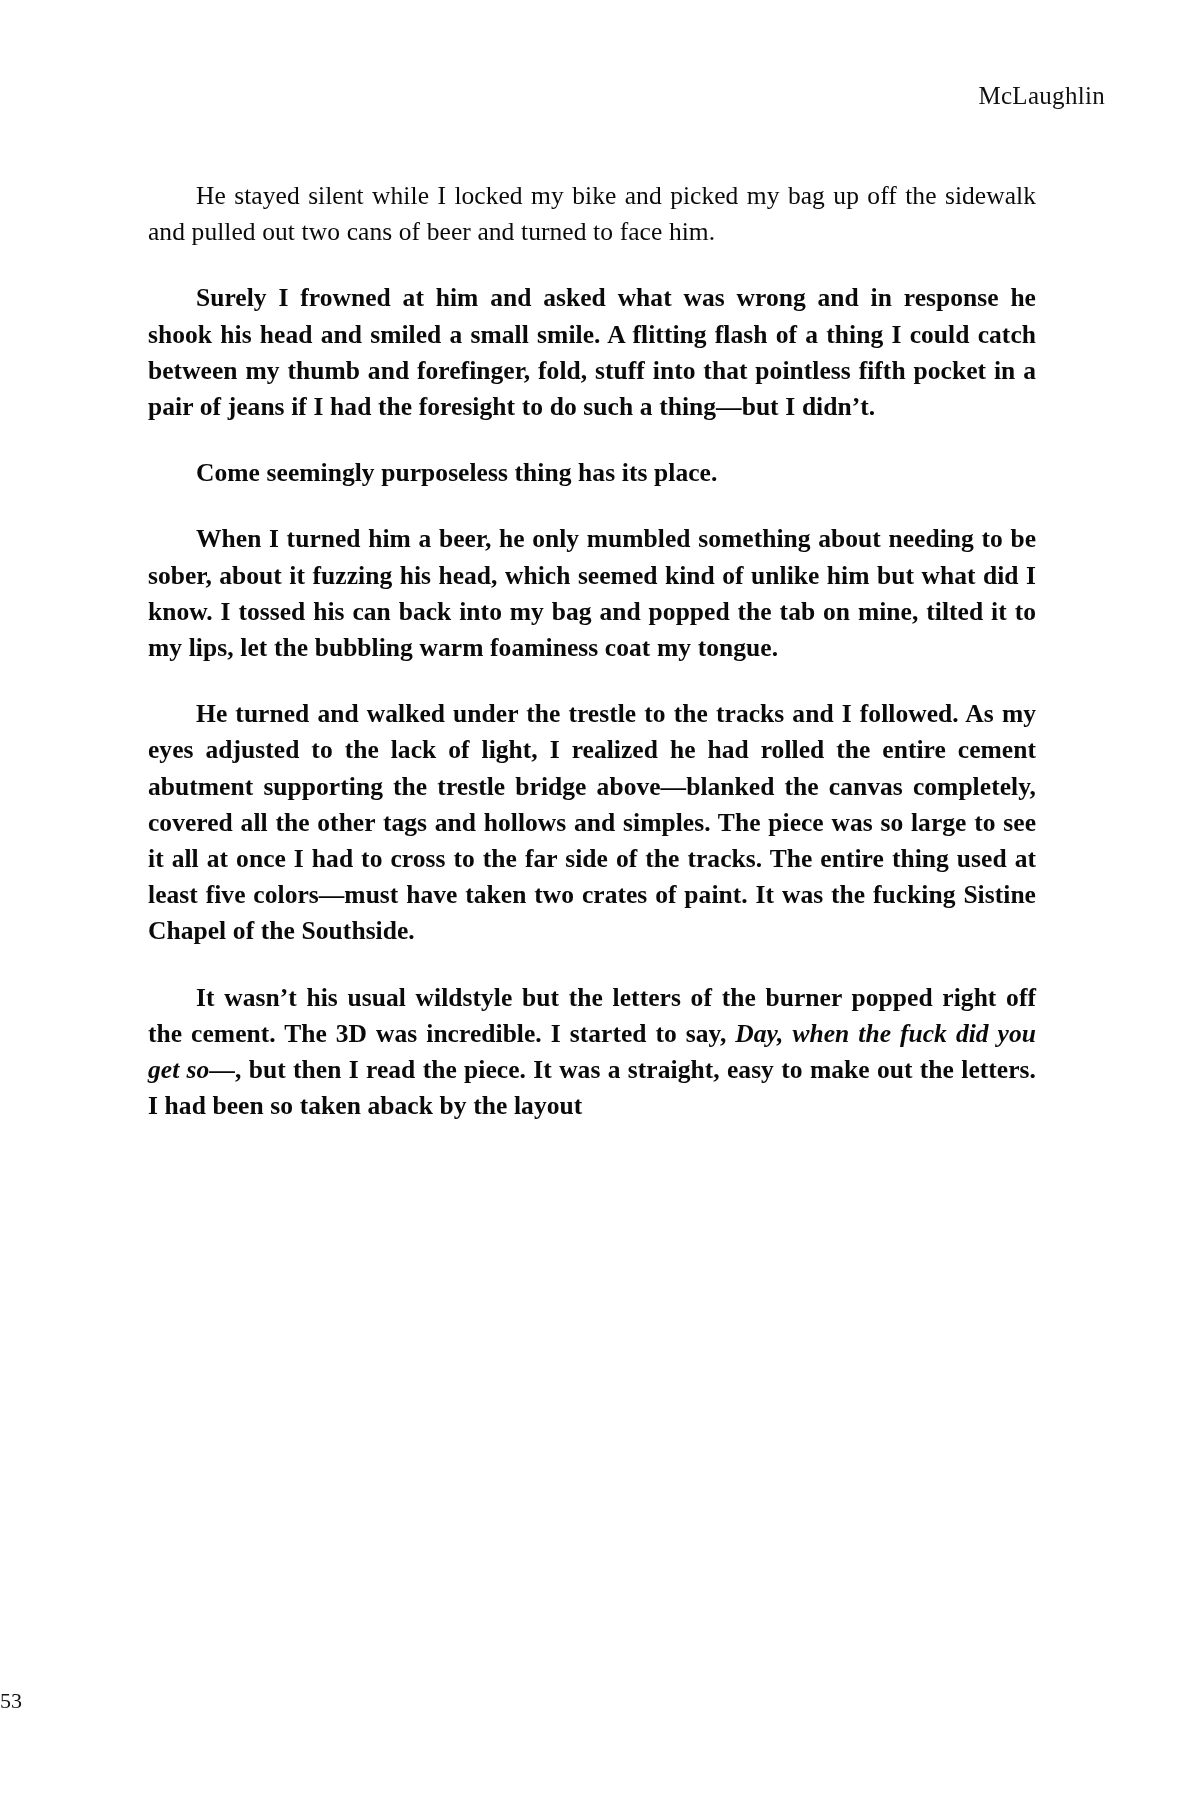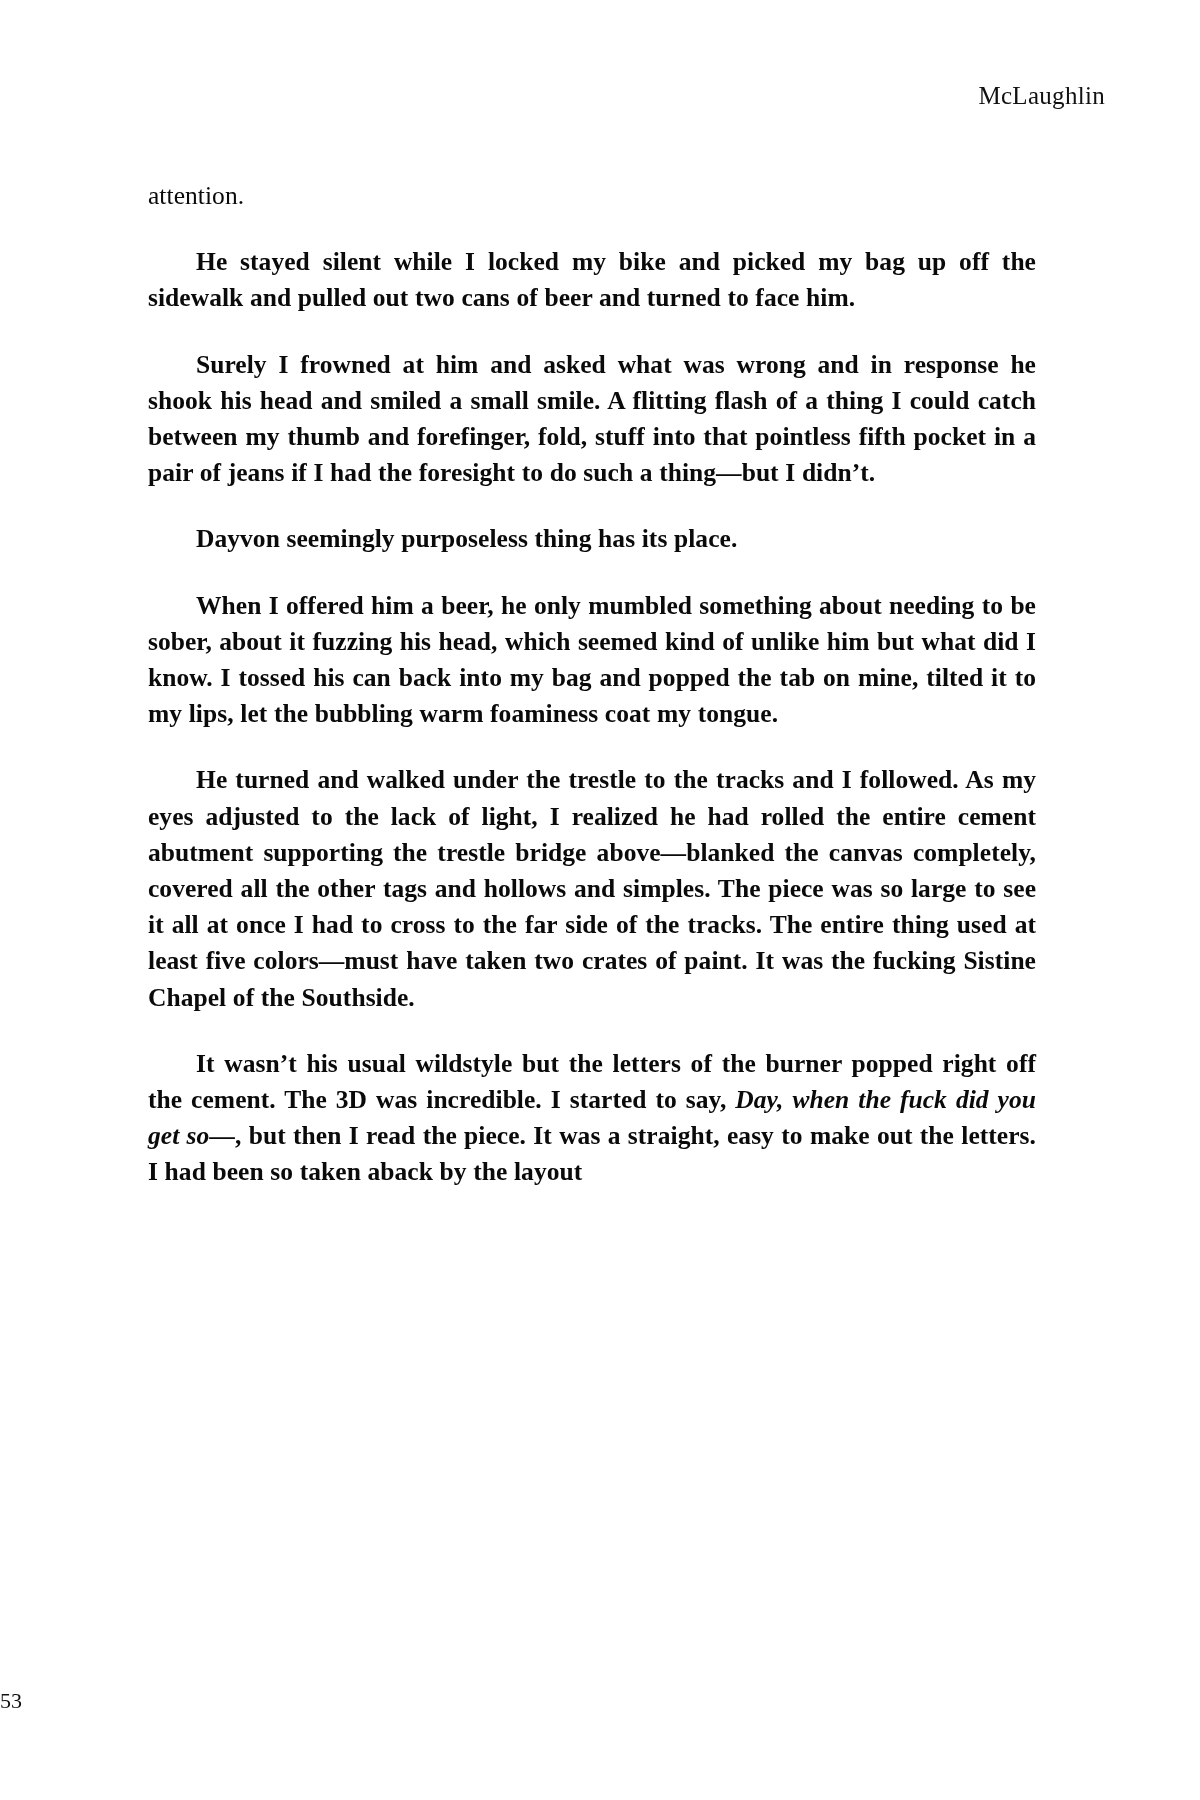--- a/index.html
+++ b/index.html
@@ -89,24 +89,23 @@
   }
 </style>
 </head>
 <body>
 
 <div id="page">
 
   <div class="running-head">McLaughlin</div>
 
   <div class="text-column">
-      <p class="para no-justify-last"><span>attention.</span></p>
       <p class="para indent no-justify-last"><span>He stayed silent while I locked my bike and picked my bag up off the sidewalk and pulled out two cans of beer and turned to face him.</span></p>
       <p class="para indent no-justify-last"><span>Surely I frowned at him and asked what was wrong and in response he shook his head and smiled a small smile. A flitting flash of a thing I could catch between my thumb and forefinger, fold, stuff into that pointless fifth pocket in a pair of jeans if I had the foresight to do such a thing—but I didn’t.</span></p>
-      <p class="para indent no-justify-last"><span>Dayvon seemingly purposeless thing has its place.</span></p>
-      <p class="para indent no-justify-last"><span>When I offered him a beer, he only mumbled something about needing to be sober, about it fuzzing his head, which seemed kind of unlike him but what did I know. I tossed his can back into my bag and popped the tab on mine, tilted it to my lips, let the bubbling warm foaminess coat my tongue.</span></p>
+      <p class="para indent no-justify-last"><span>Come seemingly purposeless thing has its place.</span></p>
+      <p class="para indent no-justify-last"><span>When I turned him a beer, he only mumbled something about needing to be sober, about it fuzzing his head, which seemed kind of unlike him but what did I know. I tossed his can back into my bag and popped the tab on mine, tilted it to my lips, let the bubbling warm foaminess coat my tongue.</span></p>
       <p class="para indent no-justify-last"><span>He turned and walked under the trestle to the tracks and I followed. As my eyes adjusted to the lack of light, I realized he had rolled the entire cement abutment supporting the trestle bridge above—blanked the canvas completely, covered all the other tags and hollows and simples. The piece was so large to see it all at once I had to cross to the far side of the tracks. The entire thing used at least five colors—must have taken two crates of paint. It was the fucking Sistine Chapel of the Southside.</span></p>
       <p class="para indent no-justify-last"><span>It wasn’t his usual wildstyle but the letters of the burner popped right off the cement. The 3D was incredible. I started to say, </span><em>Day, when the fuck did you get so—</em><span>, but then I read the piece. It was a straight, easy to make out the letters. I had been so taken aback by the layout</span></p>
     </div>
 
   <div class="folio">53</div>
 
 </div>
 
 </body></html>

